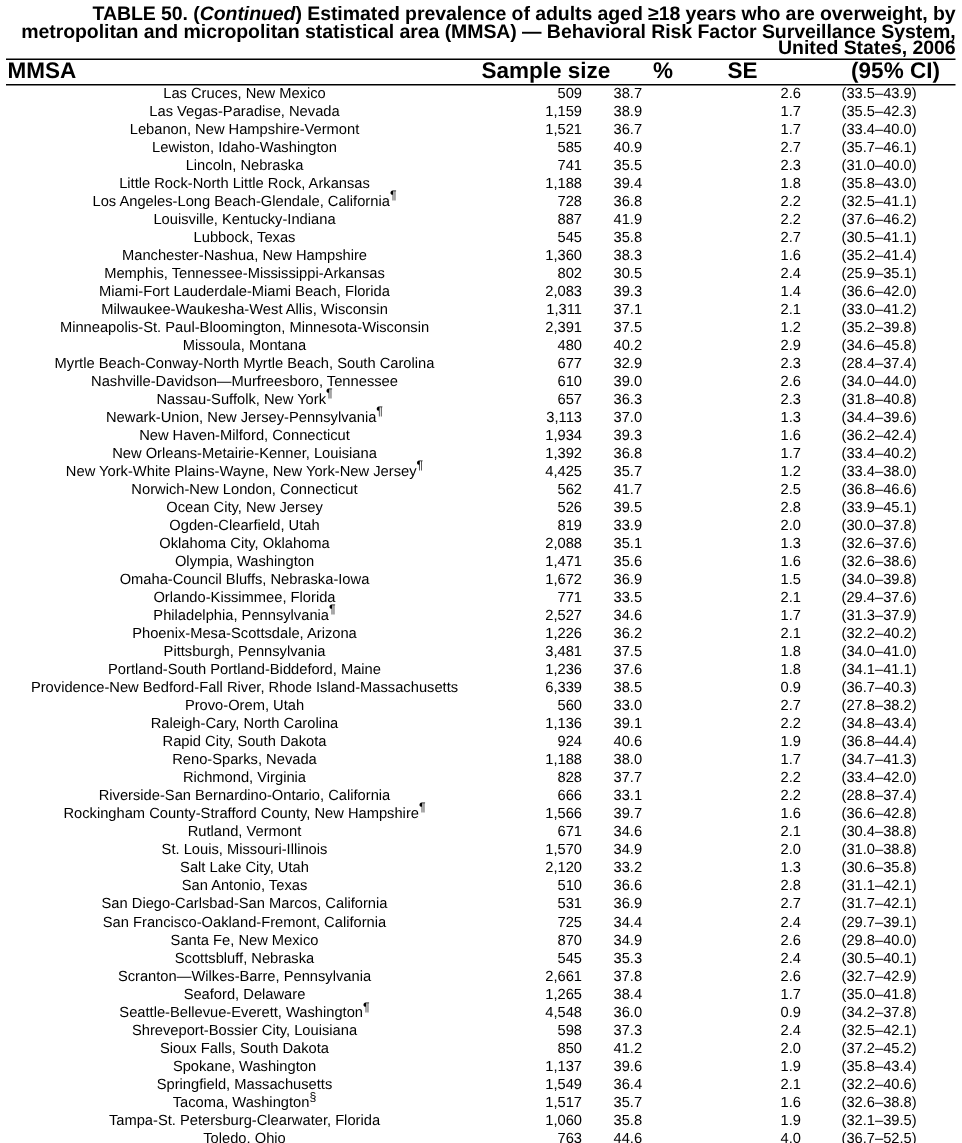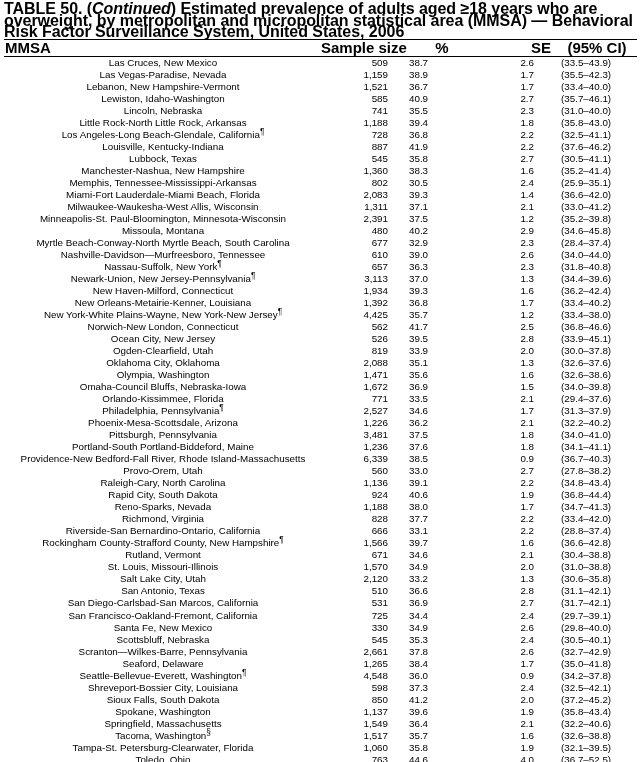--- a/index.html
+++ b/index.html
@@ -15,26 +15,26 @@
     color: #000000;
     -webkit-font-smoothing: none;
   }
   .page {
     width: 641px;
     box-sizing: border-box;
     padding: 3px 4px 0 4px;
   }
   
   .table-title {
-    font-size: 16px;
+    font-size: 13px;
     font-weight: bold;
     line-height: 11.6px;
     letter-spacing: -0.05px;
     margin: 0 0 1px 0;
-    text-align: left;
+    text-align: right;
   }
   .table-title .continued {
     font-style: italic;
     font-weight: bold;
   }
   .rule-thick {
     border-bottom: 1.6px solid #000;
     margin: 0;
     height: 0;
   }
@@ -59,21 +59,21 @@
   thead th {
     font-size: 15px;
     font-weight: bold;
     padding: 2.5px 0 2.5px 0;
     line-height: 11px;
     white-space: nowrap;
   }
   thead th.h-mmsa { text-align: left; padding-left: 1px; }
   thead th.h-n    { text-align: center; padding-right: 6px; }
   thead th.h-pct  { text-align: center; padding-right: 10px; }
-  thead th.h-se   { text-align: right; padding-right: 8px; }
+  thead th.h-se   { text-align: left; padding-right: 8px; }
   thead th.h-ci   { text-align: center; padding-right: 2px; }
 
   tbody td {
     padding: 0;
     line-height: 12.02px;
     height: 12.02px;
     vertical-align: top;
     white-space: nowrap;
     overflow: visible;
   }
@@ -454,21 +454,21 @@
         </tr>
         <tr>
           <td class="t-mmsa">San Francisco-Oakland-Fremont, California</td>
           <td class="t-n">725</td>
           <td class="t-pct">34.4</td>
           <td class="t-se">2.4</td>
           <td class="t-ci">(29.7–39.1)</td>
         </tr>
         <tr>
           <td class="t-mmsa">Santa Fe, New Mexico</td>
-          <td class="t-n">330</td>
+          <td class="t-n">870</td>
           <td class="t-pct">34.9</td>
           <td class="t-se">2.6</td>
           <td class="t-ci">(29.8–40.0)</td>
         </tr>
         <tr>
           <td class="t-mmsa">Scottsbluff, Nebraska</td>
           <td class="t-n">545</td>
           <td class="t-pct">35.3</td>
           <td class="t-se">2.4</td>
           <td class="t-ci">(30.5–40.1)</td>

